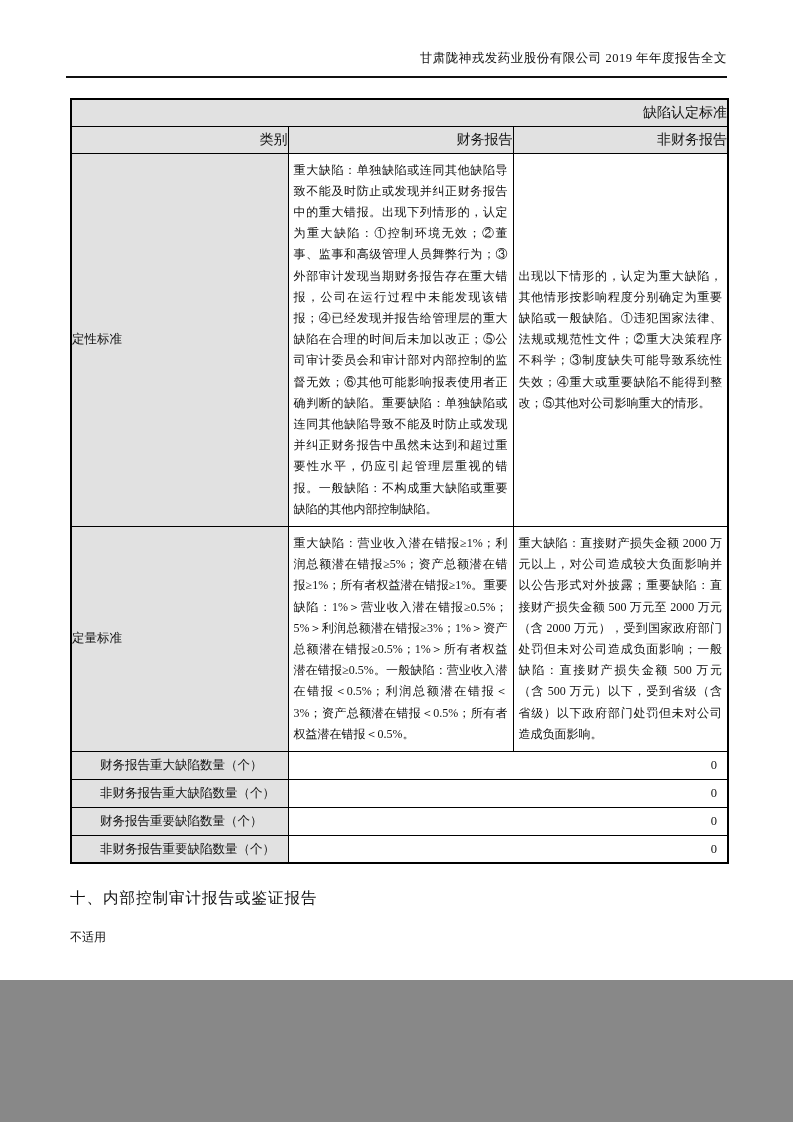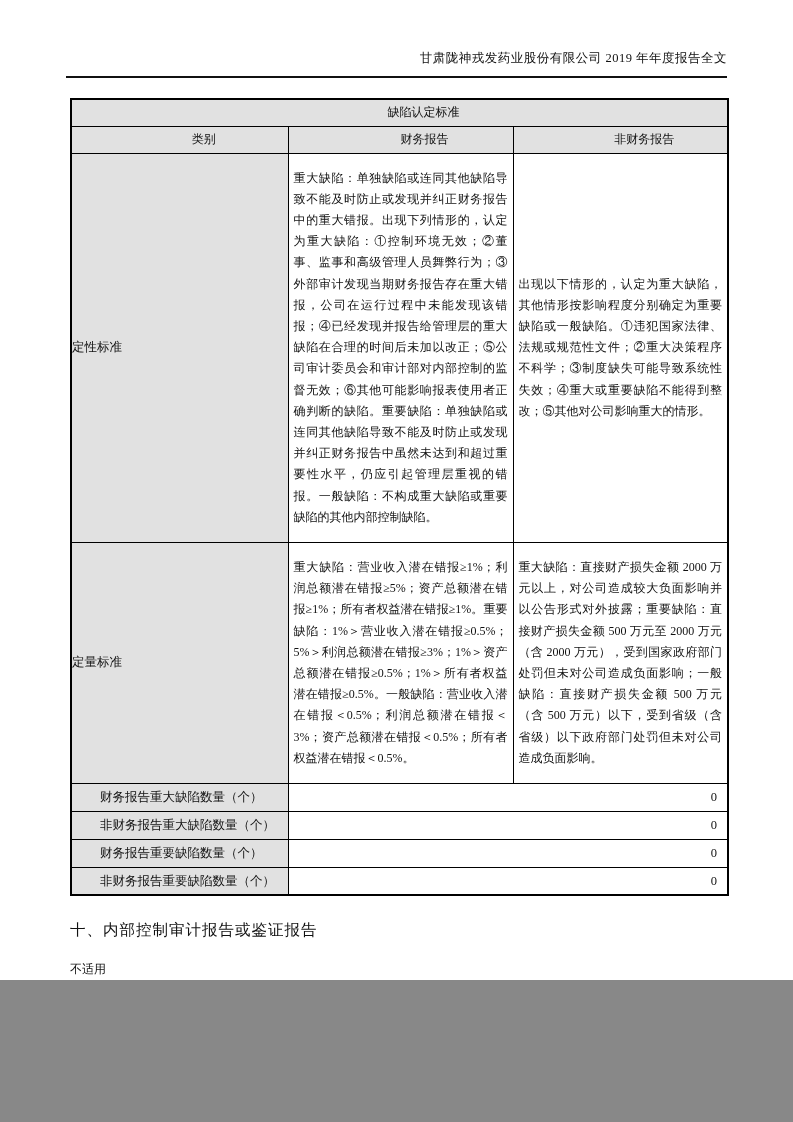--- a/index.html
+++ b/index.html
@@ -36,33 +36,33 @@
     table-layout: fixed;
     font-size: 12px;
   }
   table.defect-table td {
     border: 1px solid #000000;
     vertical-align: middle;
   }
   table.defect-table { border: 2px solid #000000; }
   td.hdr {
     background: #e1e1e1;
-    text-align: center;
+    text-align: right;
     height: 27px;
-    font-size: 12px;
+    font-size: 14px;
     padding-left: 48px;
   }
   td.label-cell {
     background: #e1e1e1;
     padding: 4px 0;
     text-align: left;
     font-size: 12.5px;
   }
   td.text-cell {
-    padding: 14px 5px;
+    padding: 6px 5px;
     text-align: justify;
     text-justify: inter-ideograph;
     line-height: 21.2px;
     vertical-align: middle;
   }
   tr.row-qualitative td { height: 340px; }
   tr.row-quantitative td { height: 215px; }
   tr.count-row td { height: 28px; padding-left: 28px; }
   td.count-label {
     background: #e1e1e1;

